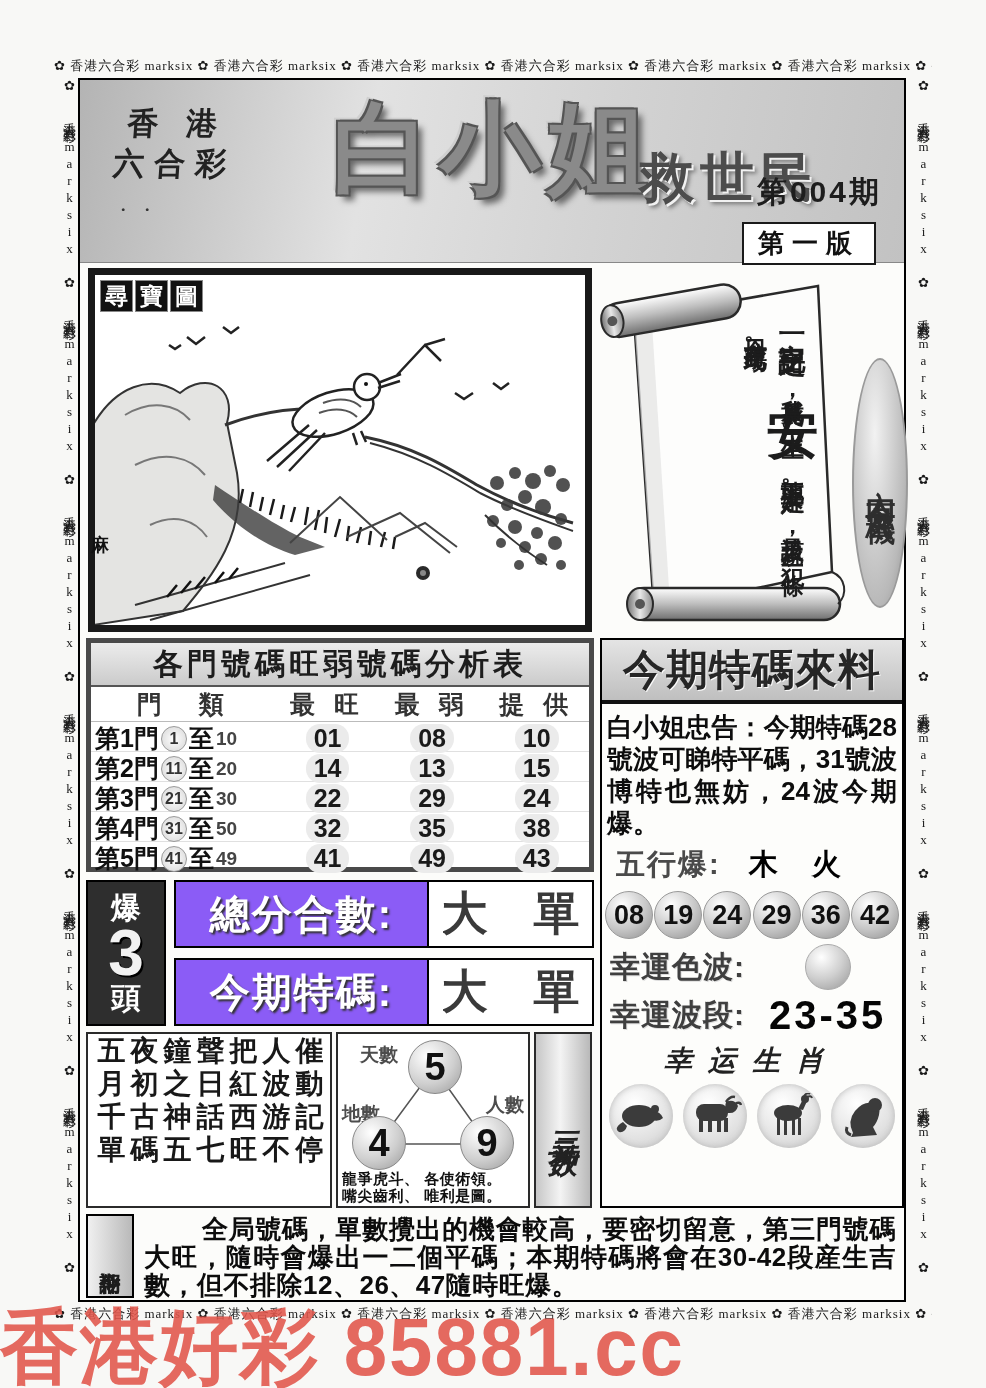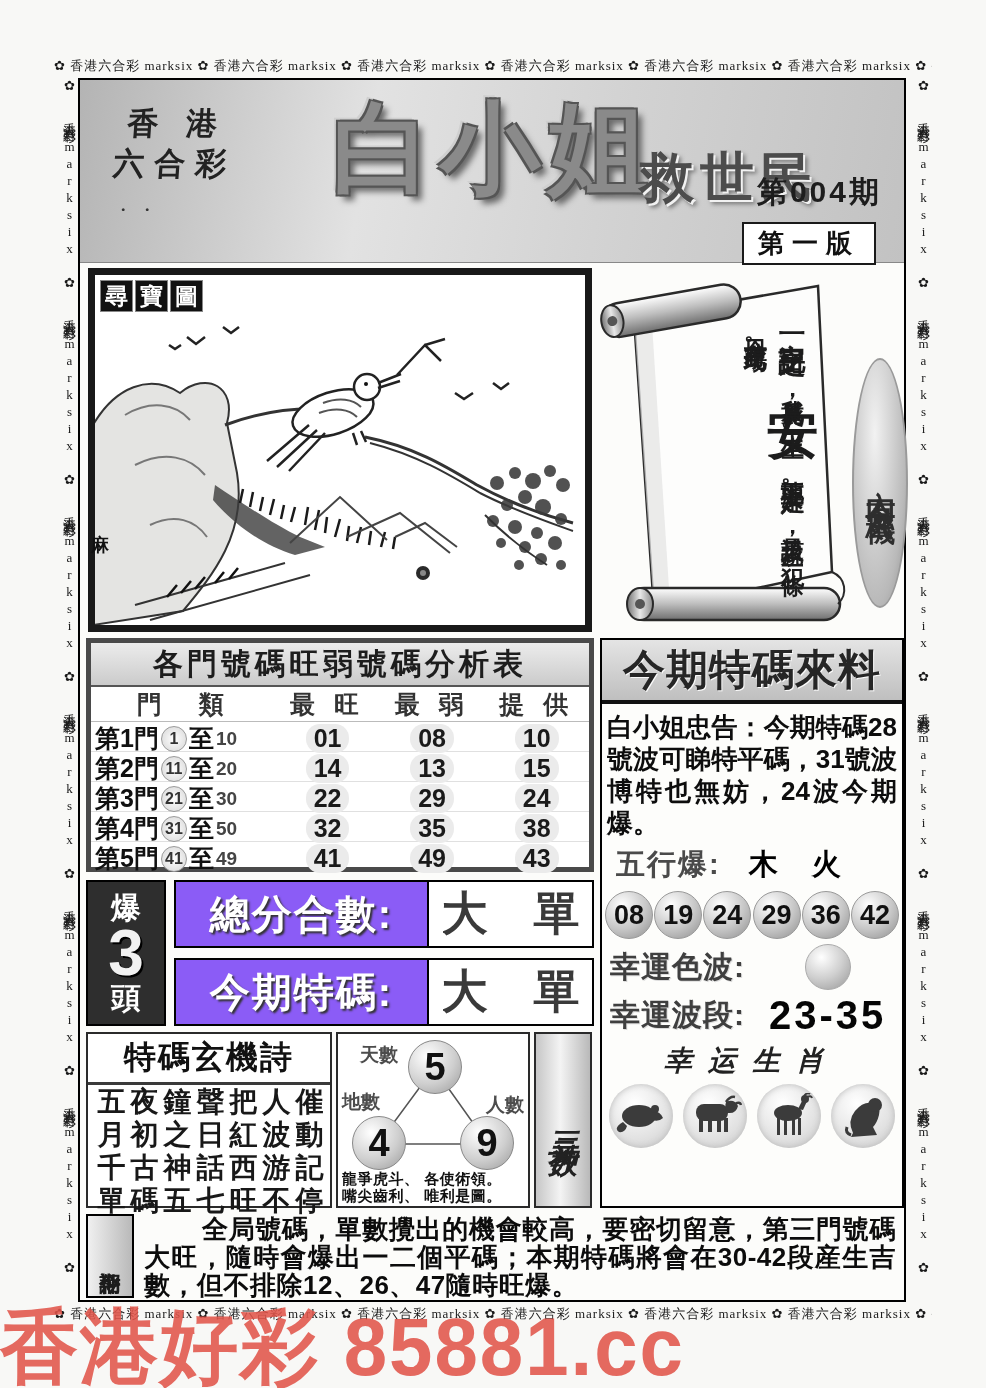--- a/index.html
+++ b/index.html
@@ -353,33 +353,32 @@
         <div class="burst-label">總分合數:</div>
         <div class="burst-val">大　單</div>
       </div>
       <div class="burst-row" style="top:78px;">
         <div class="burst-label">今期特碼:</div>
         <div class="burst-val">大　單</div>
       </div>
     </div>
 
     <div class="poem">
-      <div class="poem-title">特碼玄機詩</div>
       <div class="poem-line">五夜鐘聲把人催</div>
       <div class="poem-line">月初之日紅波動</div>
       <div class="poem-line">千古神話西游記</div>
       <div class="poem-line">單碼五七旺不停</div>
     </div>
 
     <div class="tri">
       <svg width="190" height="172" viewBox="0 0 190 172" style="position:absolute;left:0;top:0;">
         <path d="M96,34 L40,110 M96,34 L150,110 M40,110 L150,110" stroke="#555" stroke-width="1.5" fill="none"></path>
       </svg>
       <div class="tri-label" style="left:22px;top:8px;">天數</div>
-      <div class="tri-label" style="left:4px;top:55px;">地數</div>
+      <div class="tri-label" style="left:4px;top:67px;">地數</div>
       <div class="tri-label" style="right:4px;top:58px;">人數</div>
       <div class="ballnum" style="left:70px;top:6px;">5</div>
       <div class="ballnum" style="left:14px;top:82px;">4</div>
       <div class="ballnum" style="left:122px;top:82px;">9</div>
       <div class="tri-cap">
         <div>龍爭虎斗、 各使術領。</div>
         <div>嘴尖齒利、 唯利是圖。</div>
       </div>
     </div>
     <div class="sanyuan">

